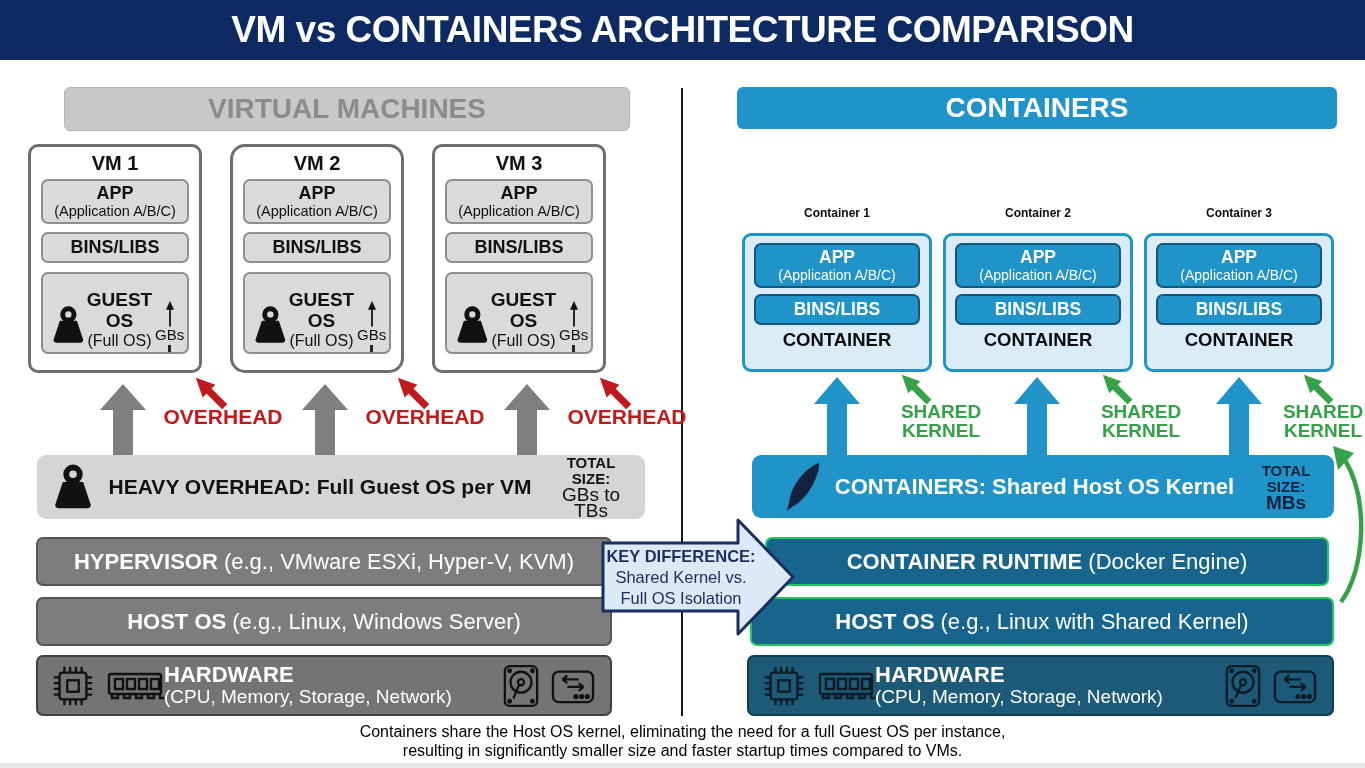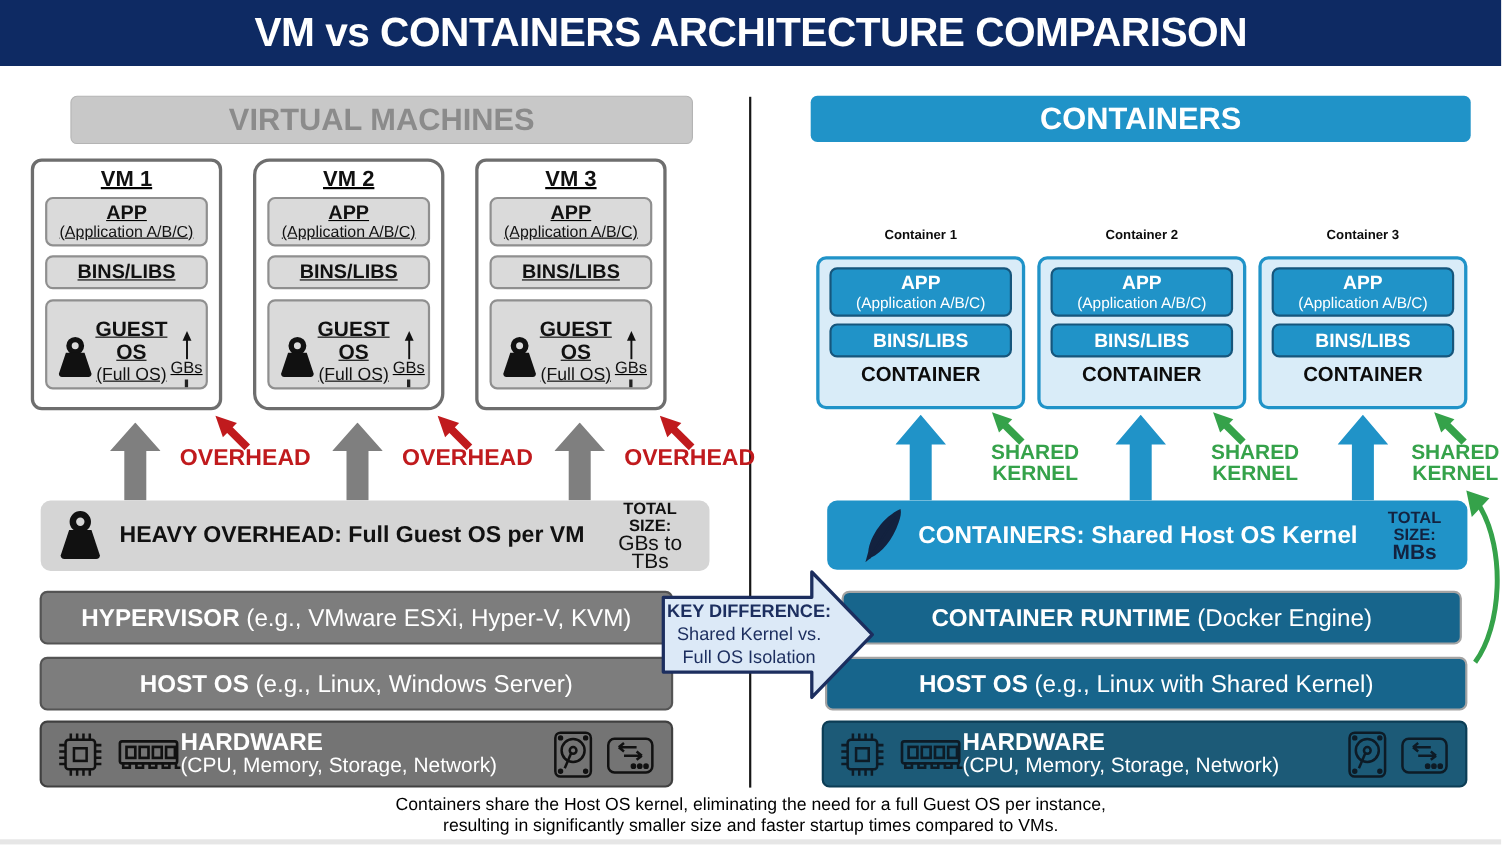--- a/index.html
+++ b/index.html
@@ -11,21 +11,21 @@
 
   
   .sec-hdr{position:absolute;top:87px;height:42px;border-radius:6px;display:flex;align-items:center;justify-content:center;font-size:28px;font-weight:700;}
   .vm-hdr{left:64px;width:564px;background:#c8c8c8;color:#8b8b8b;border:1px solid #b4b4b4;}
   .ct-hdr{left:737px;width:600px;background:#2093c8;color:#ffffff;}
 
   
   .divider{position:absolute;left:681px;top:88px;width:2px;height:628px;background:#161616;}
 
   
-  .vm-box{position:absolute;top:144px;width:174px;height:229px;background:#fff;border:3px solid #6e6e6e;border-radius:10px;box-sizing:border-box;text-decoration:underline;}
+  .vm-box{position:absolute;top:144px;width:174px;height:229px;background:#fff;border:3px solid #6e6e6e;border-radius:10px;box-sizing:border-box;}
   .vm-title{text-align:center;font-size:20px;font-weight:700;color:#111;margin-top:5px;}
   .inner{margin:4px 10px 0;background:#dadada;border:2px solid #8f8f8f;border-radius:7px;text-align:center;box-sizing:border-box;}
   .inner .l1{font-size:18px;font-weight:700;color:#111;line-height:20px;padding-top:2px;}
   .inner .l2{font-size:14.5px;color:#111;line-height:17px;padding-bottom:2px;}
   .bins{margin-top:8px;padding:3px 0;font-size:18px;font-weight:700;color:#111;}
   .guest{margin-top:9px;height:82px;display:flex;align-items:stretch;}
   .guest-weight{align-self:flex-end;margin:0 0 6px 7px;}
   .guest-mid{flex:1;padding-top:15px;}
   .guest-mid .g1{font-size:19px;font-weight:700;color:#111;line-height:21px;}
   .guest-mid .g2{font-size:16px;color:#111;line-height:19px;}
@@ -49,21 +49,21 @@
   .total-blk{width:92px;text-align:center;line-height:16px;margin-right:8px;}
   .total-blk .tb{font-size:15px;font-weight:700;}
   .total-blk .tn{font-size:19px;font-weight:400;}
   .lightw .total-blk{color:#13223f;width:80px;}
   .lightw .total-blk .tn{font-weight:700;}
 
   
   .stack{position:absolute;height:49px;border-radius:7px;display:flex;align-items:center;justify-content:center;color:#fff;font-size:22px;box-sizing:border-box;white-space:nowrap;}
   .stack b{font-weight:700;}
   .gray1{left:36px;width:576px;background:#7d7d7d;border:2px solid #545454;}
-  .teal1{width:564px;background:#17658c;border:2px solid #a3a3a3;}
+  .teal1{width:564px;background:#17658c;border:2px solid #22c55e;}
   .hw{position:absolute;top:655px;height:61px;border-radius:7px;display:flex;align-items:center;box-sizing:border-box;color:#fff;}
   .hw-left{left:36px;width:576px;background:#747474;border:2px solid #404040;}
   .hw-right{left:747px;width:587px;background:#1c5a77;border:2px solid #0c3d55;}
   .hw-mid{flex:1;text-align:left;line-height:22px;}
   .hw-mid .h1{font-size:22px;font-weight:700;}
   .hw-mid .h2{font-size:19px;}
   .hw svg{flex:0 0 auto;}
 
   
   .ct-name{position:absolute;top:206px;width:190px;text-align:center;font-size:12px;font-weight:700;color:#0c0c0c;}

